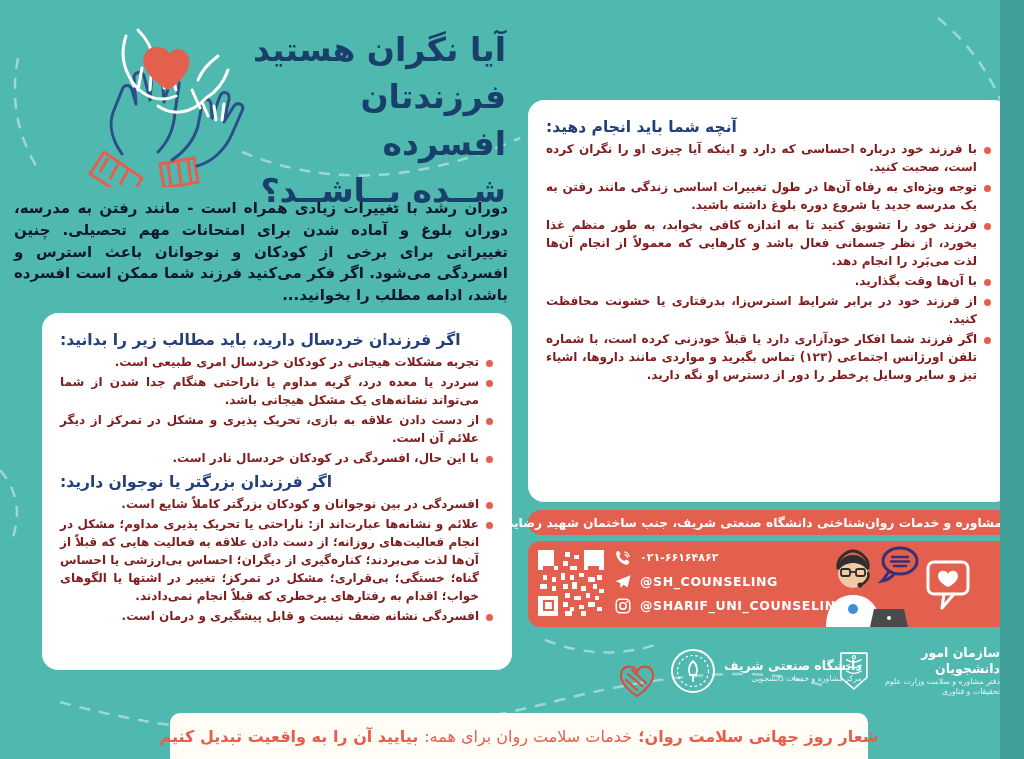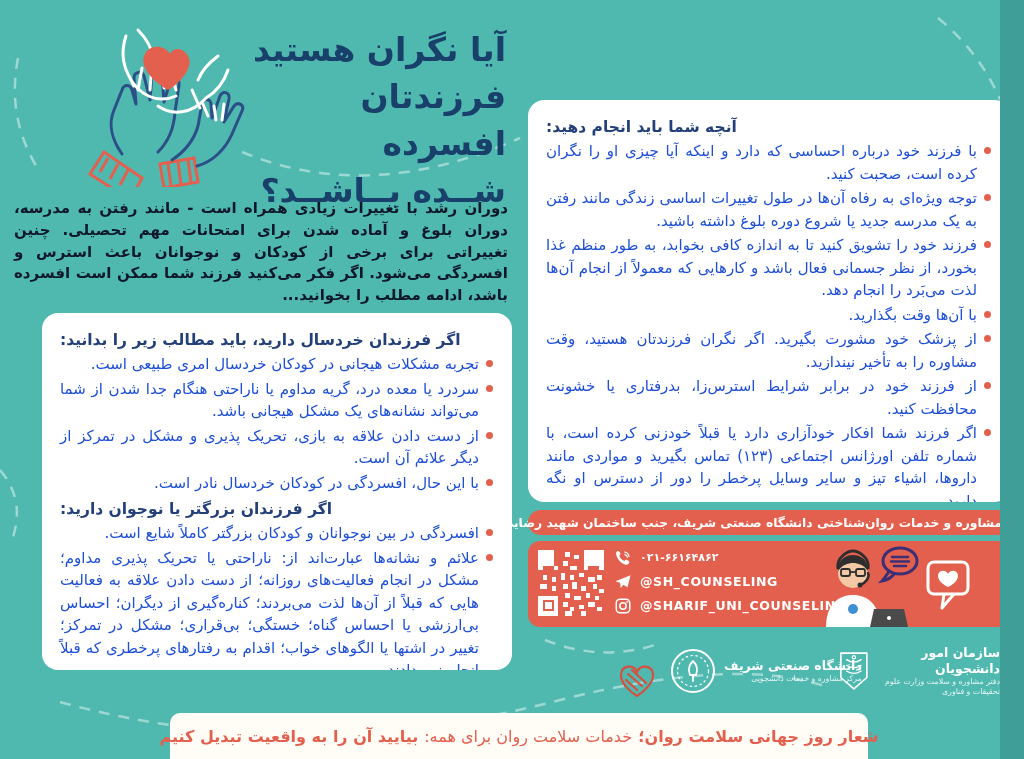--- a/index.html
+++ b/index.html
@@ -24,21 +24,21 @@
          line-height:1.45}
 
   
   .card{position:absolute;background:#ffffff;border-radius:16px;direction:rtl;
         box-sizing:border-box;padding:12px 18px;overflow:hidden}
   .card-left{left:42px;top:313px;width:470px;height:357px}
   .card-right{left:528px;top:100px;width:482px;height:402px}
   .card h3{margin:6px 0 4px;font-size:15.5px;color:#24407a;text-align:left}
   .bullets{list-style:none;margin:2px 0 6px;padding:0}
   .bullets li{position:relative;padding-right:15px;text-align:justify;
-              font-size:15px;line-height:1.5;color:#1d4ed8;font-weight:400;
+              font-size:12px;line-height:1.5;color:#7f1d1d;font-weight:700;
               margin-bottom:2px}
   .bullets li::before{content:"";position:absolute;right:1px;top:7px;width:7px;
               height:7px;border-radius:50%;background:#e4604e}
 
   
   .address{position:absolute;left:528px;top:510px;width:482px;height:25px;
            background:#e4604e;border-radius:13px;color:#fff;font-size:12.3px;
            font-weight:bold;direction:rtl;display:flex;align-items:center;
            justify-content:center;box-sizing:border-box;padding:0 10px;
            white-space:nowrap}
@@ -137,21 +137,20 @@
     </ul>
   </div>
 
   <div class="card card-right">
     <h3>آنچه شما باید انجام دهید:</h3>
     <ul class="bullets">
       <li>با فرزند خود درباره احساسی که دارد و اینکه آیا چیزی او را نگران کرده است، صحبت کنید.</li>
       <li>توجه ویژه‌ای به رفاه آن‌ها در طول تغییرات اساسی زندگی مانند رفتن به یک مدرسه جدید یا شروع دوره بلوغ داشته باشید.</li>
       <li>فرزند خود را تشویق کنید تا به اندازه کافی بخوابد، به طور منظم غذا بخورد، از نظر جسمانی فعال باشد و کارهایی که معمولاً از انجام آن‌ها لذت می‌بَرد را انجام دهد.</li>
       <li>با آن‌ها وقت بگذارید.</li>
-      <li>از پزشک خود مشورت بگیرید. اگر نگران فرزندتان هستید، وقت مشاوره را به تأخیر نیندازید.</li>
       <li>از فرزند خود در برابر شرایط استرس‌زا، بدرفتاری یا خشونت محافظت کنید.</li>
       <li>اگر فرزند شما افکار خودآزاری دارد یا قبلاً خودزنی کرده است، با شماره تلفن اورژانس اجتماعی (۱۲۳) تماس بگیرید و مواردی مانند داروها، اشیاء تیز و سایر وسایل پرخطر را دور از دسترس او نگه دارید.</li>
     </ul>
   </div>
 
   <div class="address">مرکز مشاوره و خدمات روان‌شناختی دانشگاه صنعتی شریف، جنب ساختمان شهید رضایی</div>
 
   <div class="contact">
     <svg class="qr" viewBox="0 0 29 29" shape-rendering="crispEdges">
       <g fill="#ffffff">

